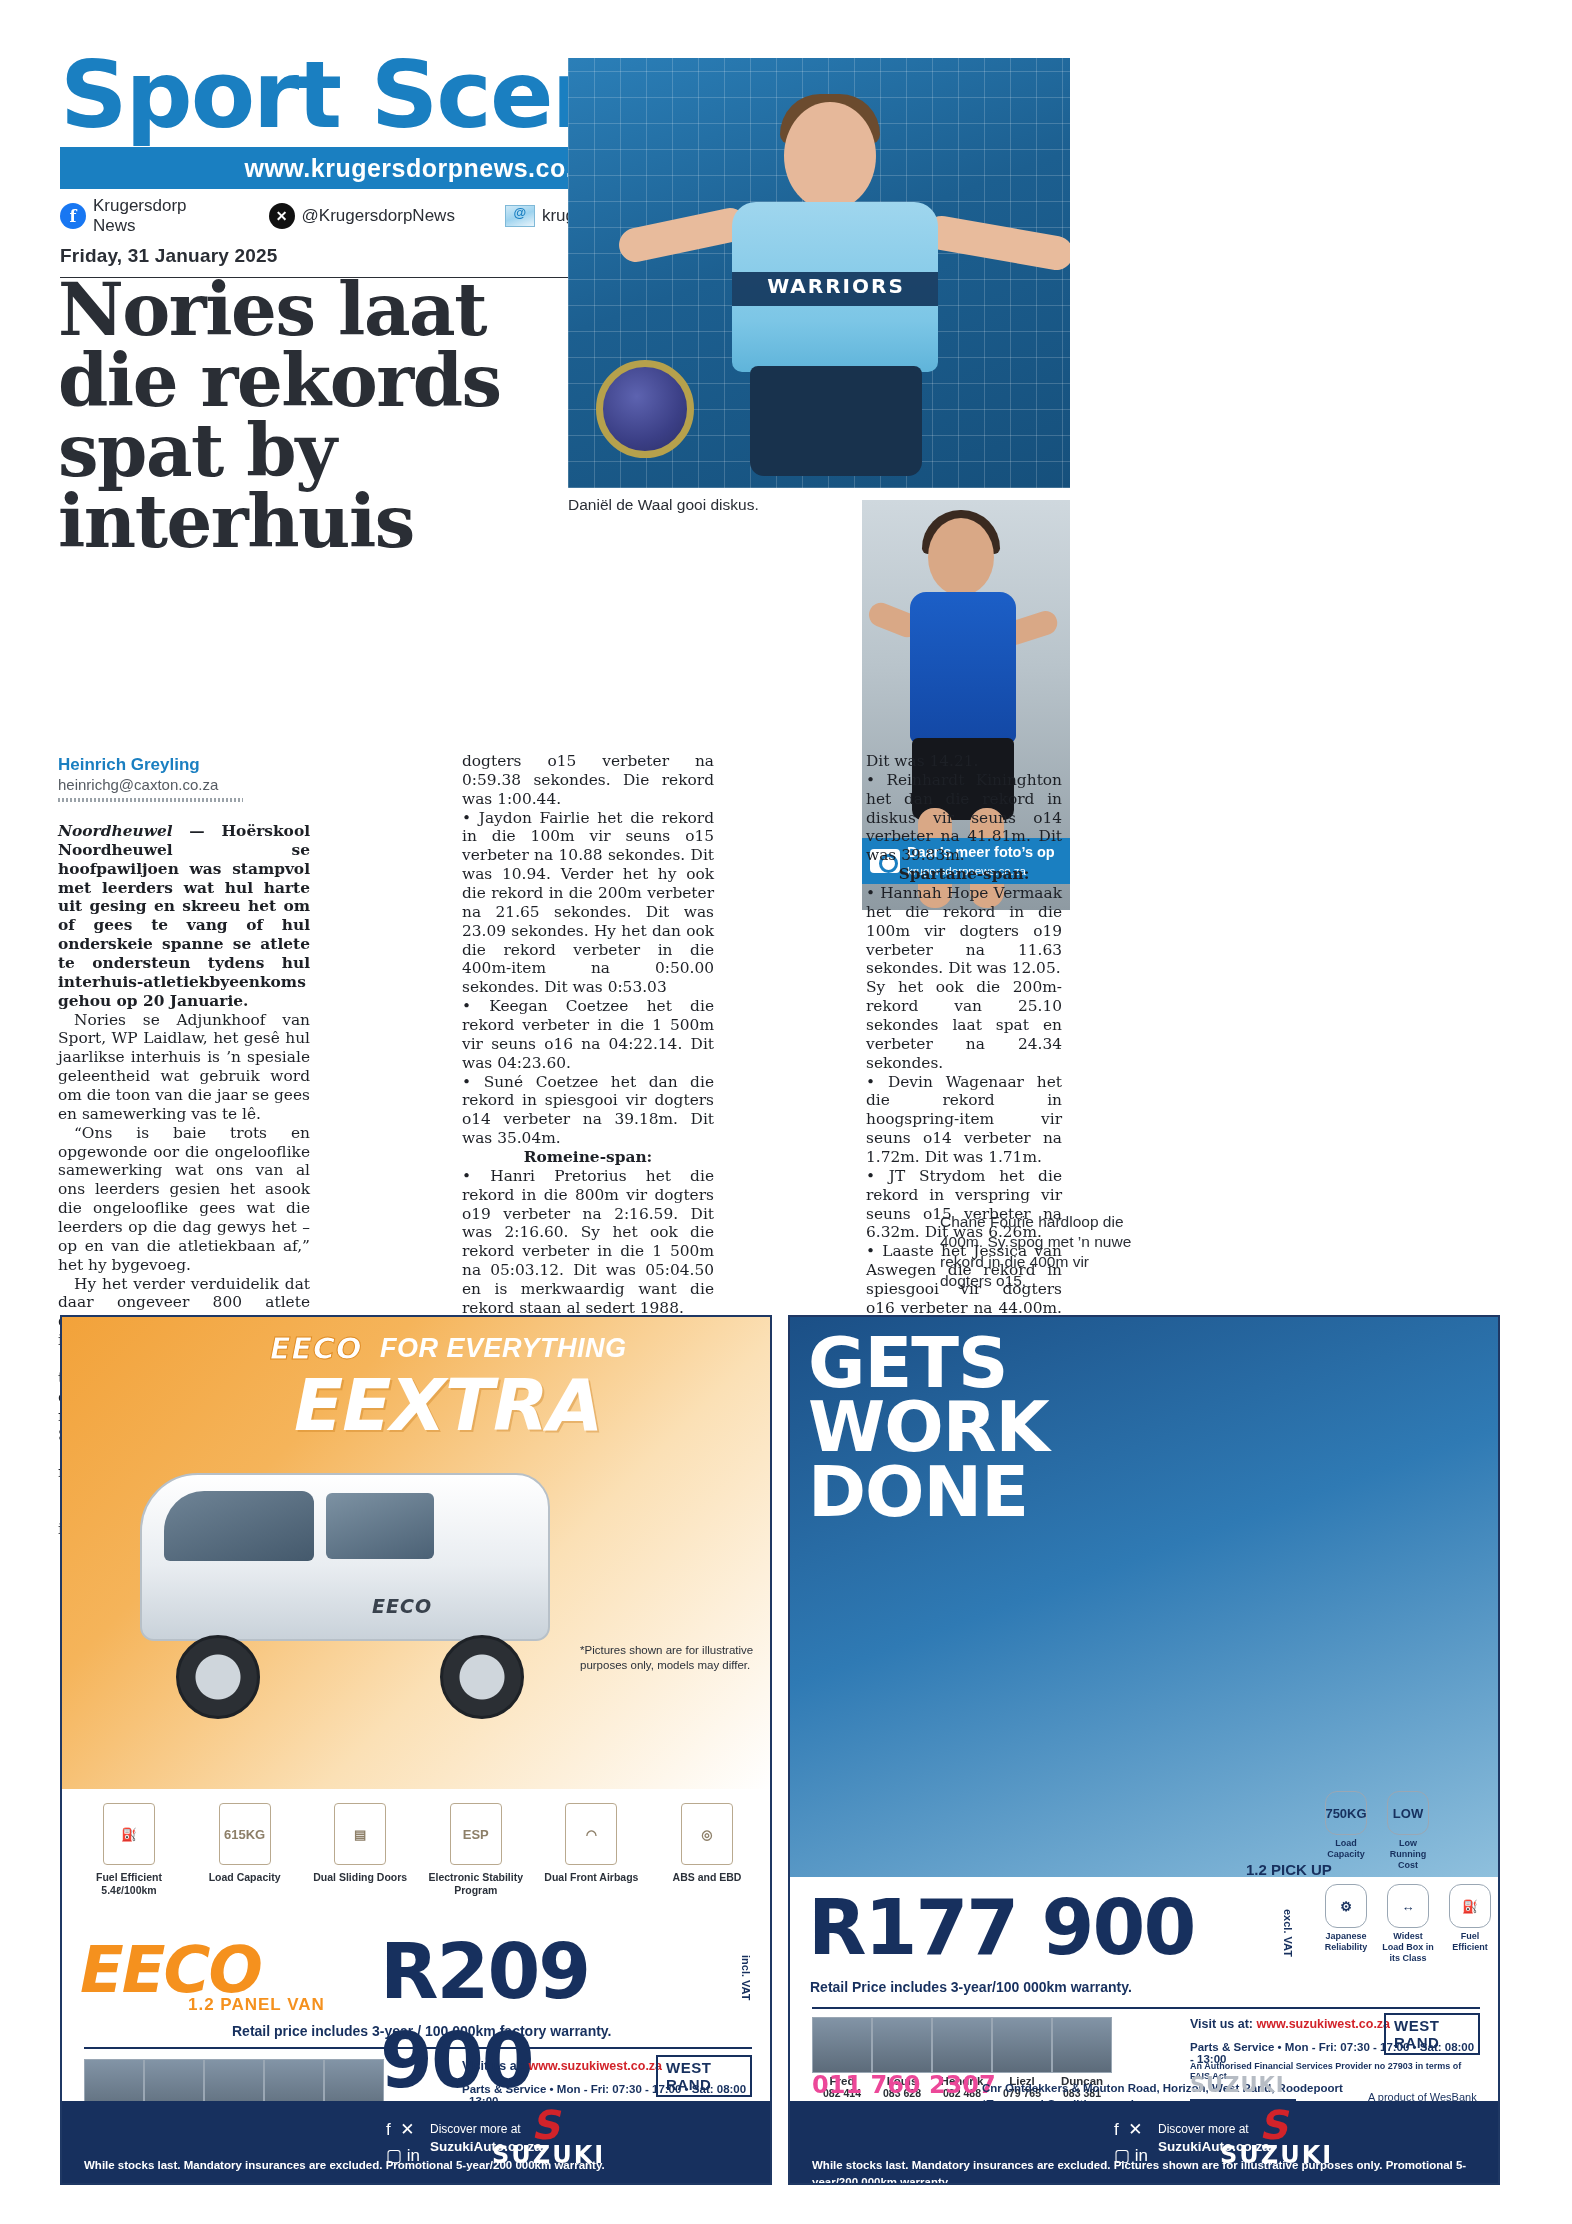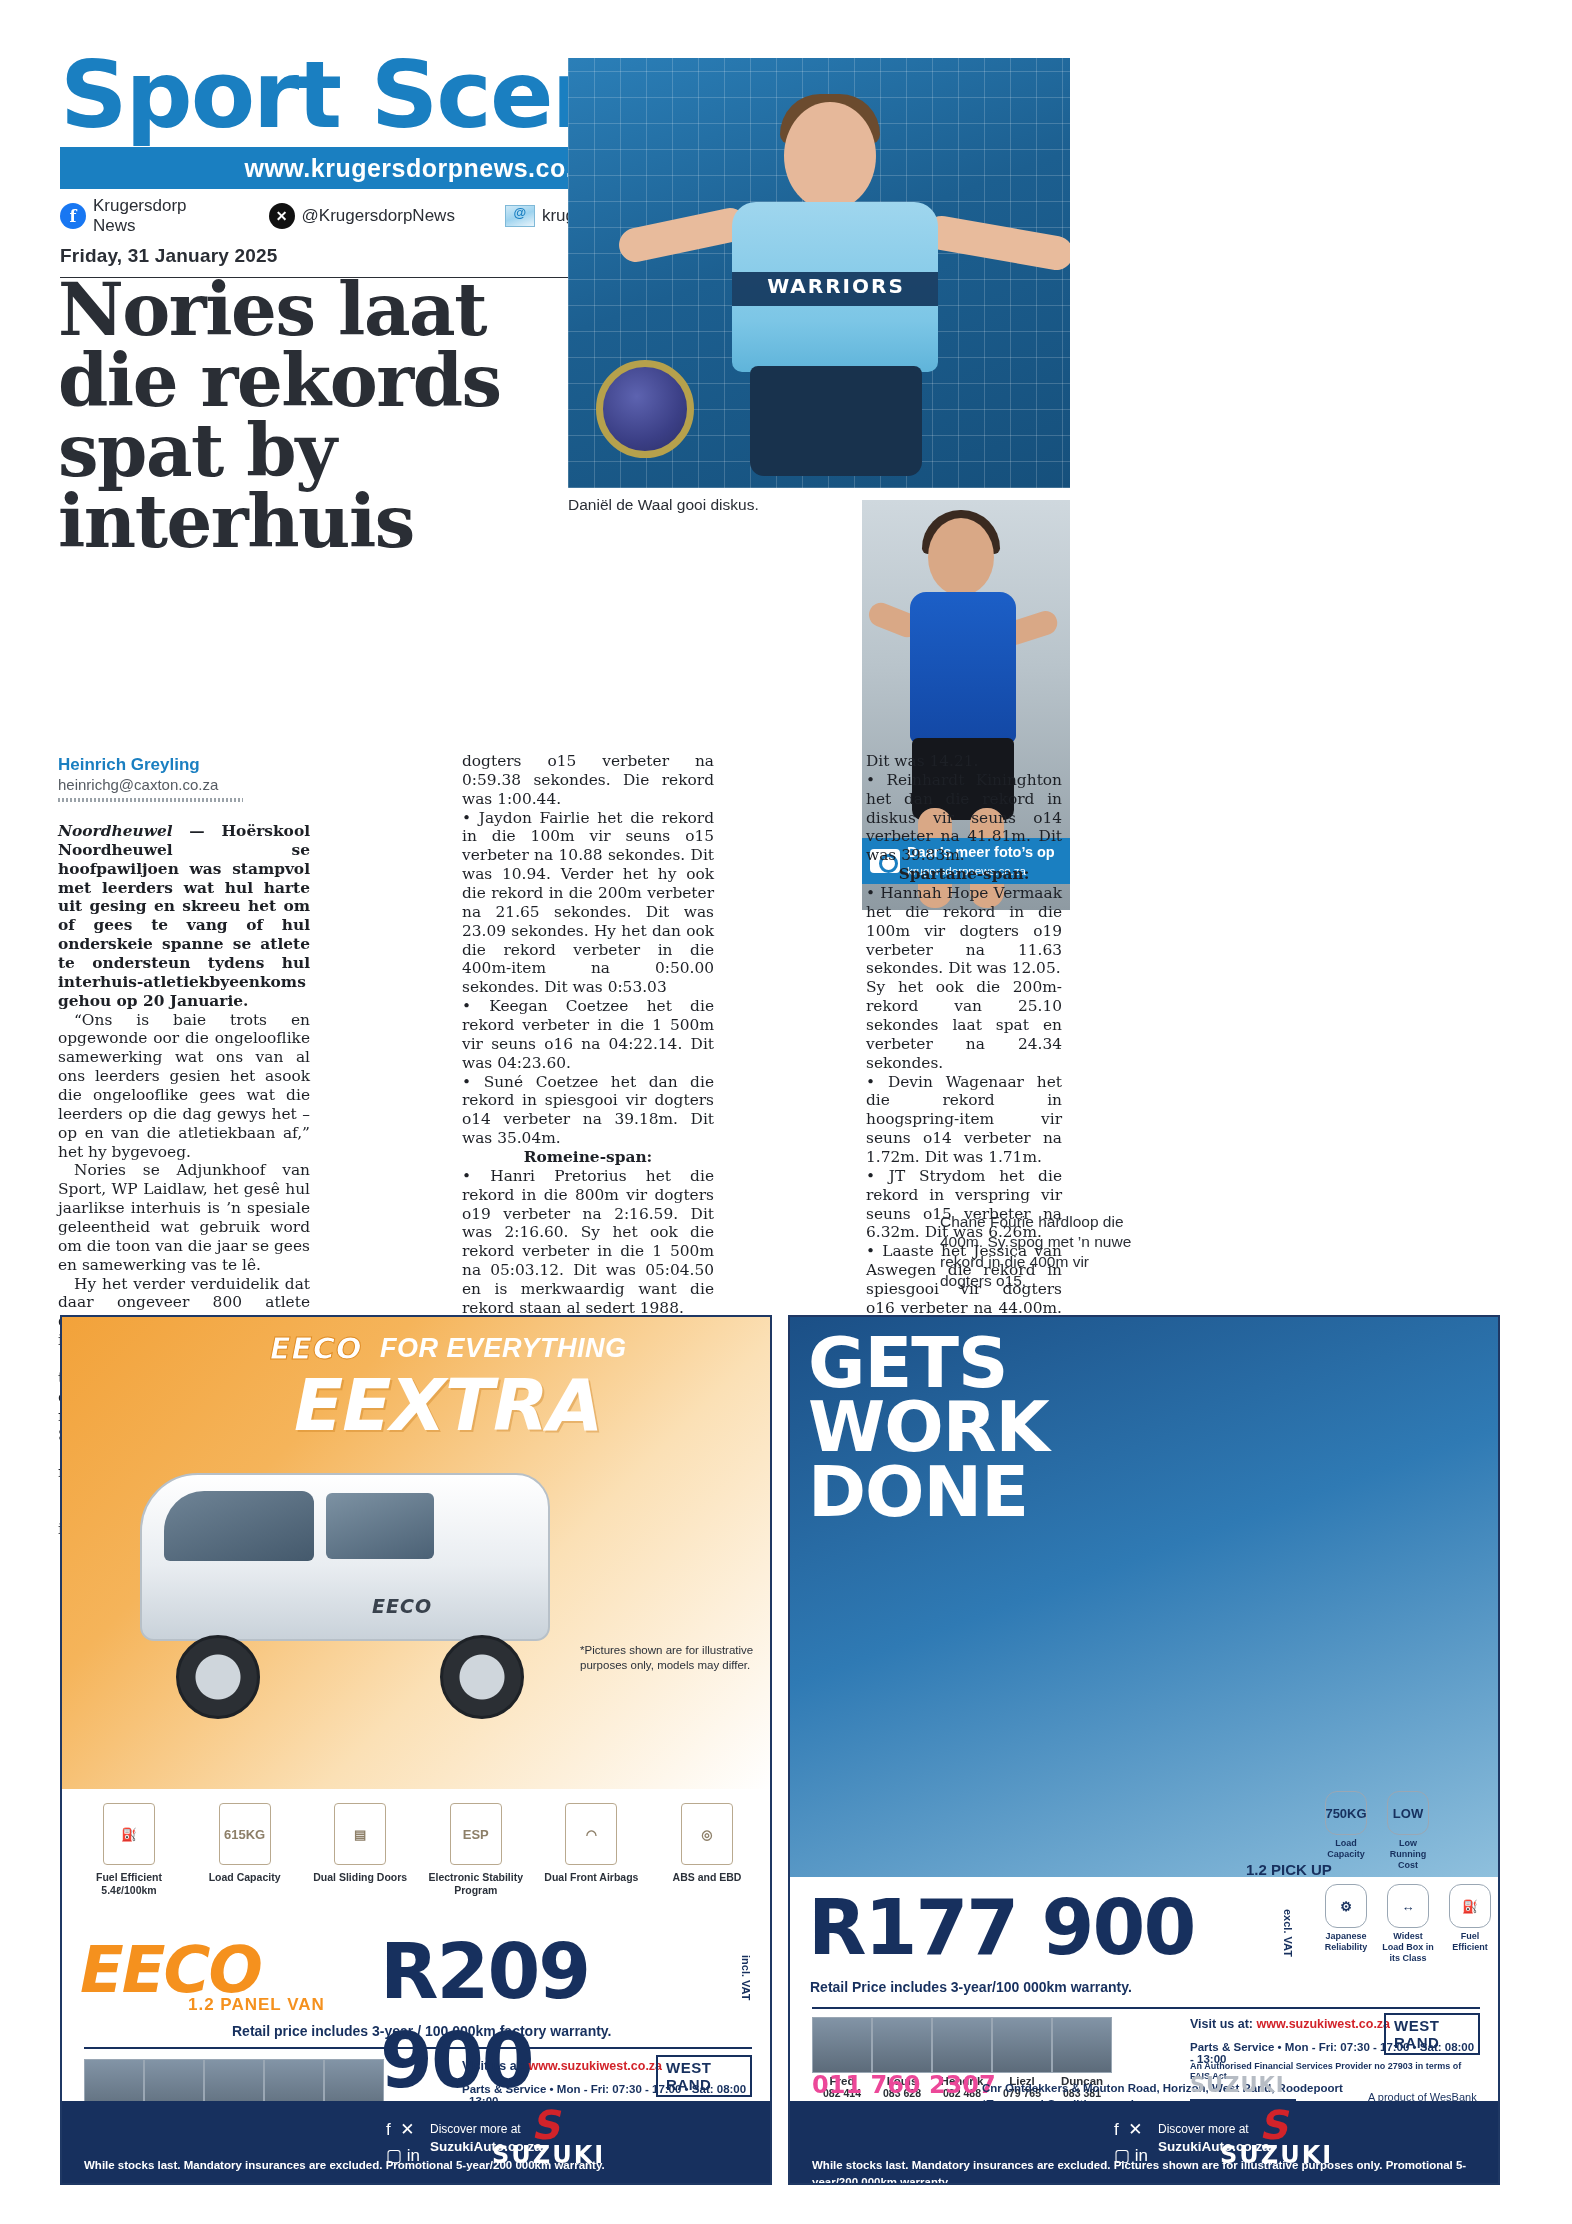--- a/index.html
+++ b/index.html
@@ -290,22 +290,22 @@
   <div class="cap-runner">Chane Fourie hardloop die 400m. Sy spog met ’n nuwe rekord in die 400m vir dogters o15.</div>
 
   <div class="byline">
     <div class="byline-name">Heinrich Greyling</div>
     <div class="byline-mail">heinrichg@caxton.co.za</div>
     <div class="byline-rule"></div>
   </div>
 
   <div class="col" id="col1">
     <p class="lead"><span class="it">Noordheuwel</span><span> — Hoërskool Noordheuwel se hoofpawiljoen was stampvol met leerders wat hul harte uit gesing en skreeu het om of gees te vang of hul onderskeie spanne se atlete te ondersteun tydens hul interhuis-atletiekbyeenkoms gehou op 20 Januarie.</span></p>
+    <p class="ind">Nories se Adjunkhoof van Sport, WP Laidlaw, het gesê hul jaarlikse interhuis is ’n spesiale geleentheid wat gebruik word om die toon van die jaar se gees en samewerking vas te lê.</p>
     <p class="ind">“Ons is baie trots en opgewonde oor die ongelooflike samewerking wat ons van al ons leerders gesien het asook die ongelooflike gees wat die leerders op die dag gewys het – op en van die atletiekbaan af,” het hy bygevoeg.</p>
-    <p class="ind">Nories se Adjunkhoof van Sport, WP Laidlaw, het gesê hul jaarlikse interhuis is ’n spesiale geleentheid wat gebruik word om die toon van die jaar se gees en samewerking vas te lê.</p>
     <p class="ind">Hy het verder verduidelik dat daar ongeveer 800 atlete deelgeneem het aan verskeie items.</p>
     <p class="ind">“Leerders het die son trotseer en bankvas agter hul onderskeie huis-spanne gestaan naamlik Germane, Romeine en Spartane, as motivering.”</p>
     <p class="ind">Boonop was 20 interhuis-rekords verbeter, naamlik:</p>
     <p class="sub">Germane-span:</p>
     <p>• Chane Fourie het die rekord in die 400m vir</p>
   </div>
 
   <div class="col" id="col2">
     <p>dogters o15 verbeter na 0:59.38 sekondes. Die rekord was 1:00.44.</p>
     <p>• Jaydon Fairlie het die rekord in die 100m vir seuns o15 verbeter na 10.88 sekondes. Dit was 10.94. Verder het hy ook die rekord in die 200m verbeter na 21.65 sekondes. Dit was 23.09 sekondes. Hy het dan ook die rekord verbeter in die 400m-item na 0:50.00 sekondes. Dit was 0:53.03</p>

